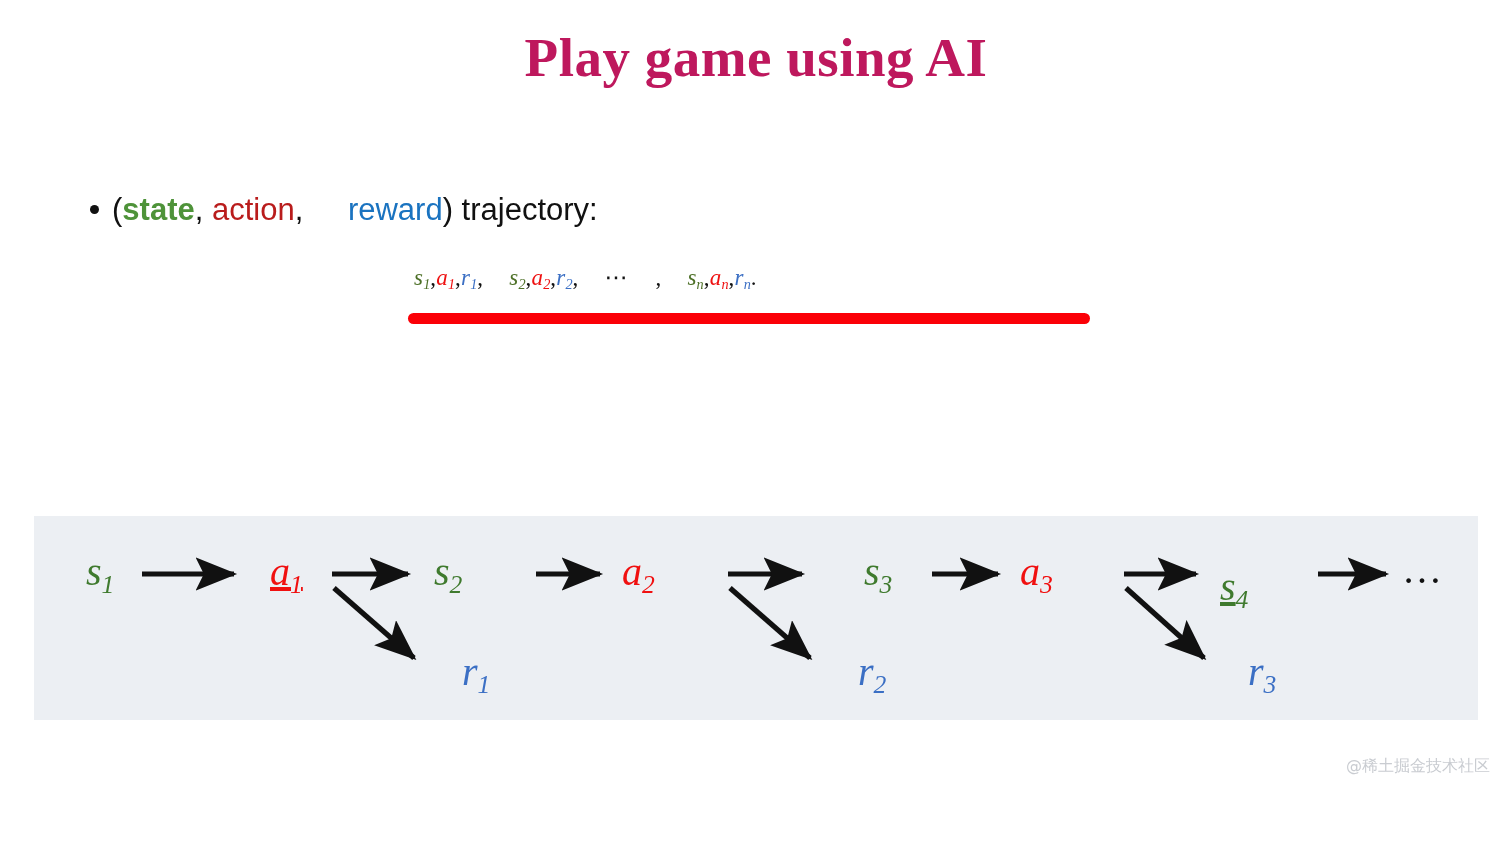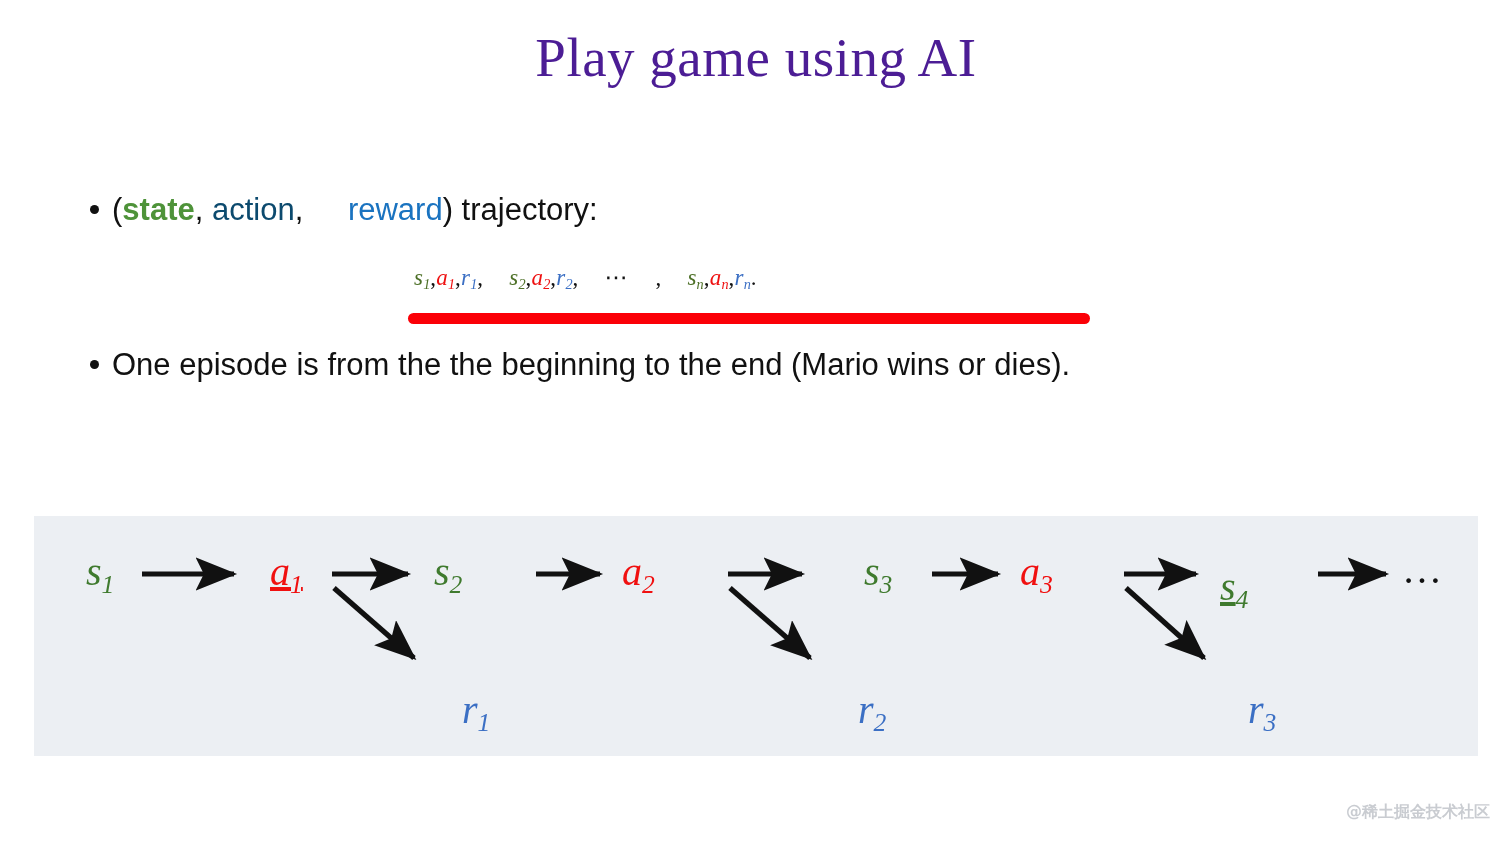--- a/index.html
+++ b/index.html
@@ -23,24 +23,24 @@
   }
 
   
   #slide-title {
     position: absolute;
     top: 26px;
     left: 0;
     width: 1512px;
     text-align: center;
     font-family: "Liberation Serif", "DejaVu Serif", serif;
-    font-weight: normal;
+    font-weight: bold;
     font-size: 55px;
     letter-spacing: 0.5px;
-    color: #4c1d95;
+    color: #be185d;
     white-space: nowrap;
   }
 
   
   .bullet-row {
     position: absolute;
     display: flex;
     align-items: baseline;
     white-space: nowrap;
   }
@@ -57,21 +57,21 @@
   .bullet-text {
     font-size: 31px;
     color: #111111;
     line-height: 1.15;
   }
 
   #bullet-1 { left: 90px; top: 192px; }
   #bullet-2 { left: 90px; top: 347px; }
 
   .c-state  { color: #4e9339; font-weight: bold; }
-  .c-action { color: #0c4a6e; }
+  .c-action { color: #b91c1c; }
   .c-reward { color: #1a73c0; margin-left: 36px; }
 
   
   #trajectory-line {
     position: absolute;
     left: 414px;
     top: 264px;
     font-family: "Liberation Serif", "DejaVu Serif", serif;
     font-style: italic;
     font-size: 23px;
@@ -110,42 +110,42 @@
     background: #fb0007;
     border-radius: 6px;
   }
 
   
   #diagram-panel {
     position: absolute;
     left: 34px;
     top: 516px;
     width: 1444px;
-    height: 240px;
+    height: 204px;
     background: #eceff3;
   }
 
   .node {
     position: absolute;
     font-family: "Liberation Serif", "DejaVu Serif", serif;
     font-style: italic;
     font-size: 40px;
     white-space: nowrap;
     line-height: 1;
   }
   .node sub {
     font-size: 0.64em;
     font-style: italic;
     vertical-align: baseline;
     position: relative;
     top: 0.30em;
   }
   .n-state  { color: #3f7a2e; }
   .n-action { color: #f01010; }
-  .n-reward { color: #3b6fc4; margin-top: 38px; }
+  .n-reward { color: #3b6fc4; }
 
   .node-dots {
     position: absolute;
     font-family: "Liberation Serif", "DejaVu Serif", serif;
     font-size: 40px;
     color: #111111;
     letter-spacing: 4px;
     line-height: 1;
   }
 
@@ -154,50 +154,45 @@
     left: 0; top: 0;
     width: 1444px;
     height: 204px;
     pointer-events: none;
   }
 
   
   #watermark {
     position: absolute;
     right: 22px;
-    top: 802px;
+    top: 756px;
     font-size: 16px;
     color: #c9ccd1;
     font-family: "DejaVu Sans", sans-serif;
     white-space: nowrap;
-    font-weight: bold;
   }
 </style>
 </head>
 <body>
 
 <div class="slide">
 
   <div id="slide-title">Play game using AI</div>
 
   <div class="bullet-row" id="bullet-1">
     <span class="bullet-dot"></span>
     <span class="bullet-text"><span>(</span><span class="c-state">state</span><span>, </span><span class="c-action">action</span><span>, </span><span class="c-reward">reward</span><span>) trajectory:</span></span>
   </div>
 
   <div id="trajectory-line">
     <span class="m-s"><span>s</span><sub>1</sub></span><span class="punct">,</span><span class="m-a"><span>a</span><sub>1</sub></span><span class="punct">,</span><span class="m-r"><span>r</span><sub>1</sub></span><span class="punct">,</span><span class="gap-md"></span><span class="m-s"><span>s</span><sub>2</sub></span><span class="punct">,</span><span class="m-a"><span>a</span><sub>2</sub></span><span class="punct">,</span><span class="m-r"><span>r</span><sub>2</sub></span><span class="punct">,</span><span class="gap-md"></span><span class="dots punct">⋯</span><span class="gap-md"></span><span class="punct">,</span><span class="gap-md"></span><span class="m-s"><span>s</span><sub>n</sub></span><span class="punct">,</span><span class="m-a"><span>a</span><sub>n</sub></span><span class="punct">,</span><span class="m-r"><span>r</span><sub>n</sub></span><span class="punct">.</span>
   </div>
 
   <div id="trajectory-underline"></div>
 
-  <div class="bullet-row" id="bullet-2">
-    <span class="bullet-dot"></span>
-    <span class="bullet-text">One episode is from the the beginning to the end (Mario wins or dies).</span>
-  </div>
 
   <div id="diagram-panel">
 
     <svg id="arrow-layer" viewBox="0 0 1444 204" width="1444" height="204">
       <defs>
         <marker id="ah" markerWidth="9" markerHeight="9" refX="7.4" refY="3.2" orient="auto" markerUnits="strokeWidth">
           <path d="M0,0 L8,3.2 L0,6.4 L1.6,3.2 Z" fill="#111111"></path>
         </marker>
       </defs>
       <g stroke="#111111" stroke-width="5.2" fill="none" marker-end="url(#ah)">

